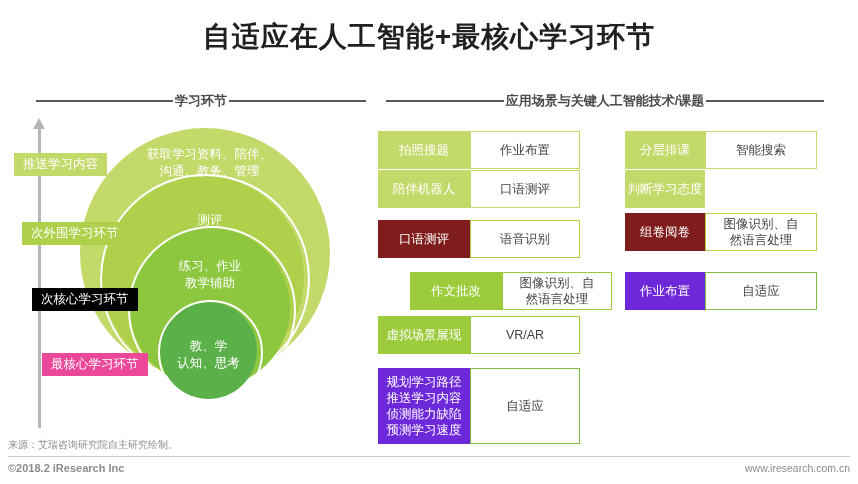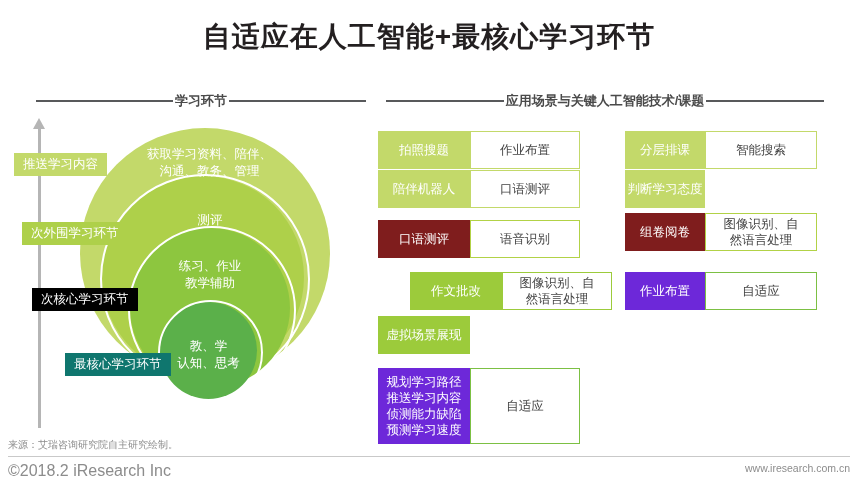--- a/index.html
+++ b/index.html
@@ -71,21 +71,21 @@
   
   .stage{
     position:absolute;height:23px;line-height:23px;
     color:#ffffff;font-size:12.5px;
     padding:0 9px;white-space:nowrap;
     box-sizing:border-box;
   }
   #st1{left:14px;top:153px;background:#c3d96a;}
   #st2{left:22px;top:222px;background:#aed04a;}
   #st3{left:32px;top:288px;background:#000000;}
-  #st4{left:42px;top:353px;background:#0f766e;margin-left:23px;}
+  #st4{left:42px;top:353px;background:#ec4899;}
 
   
   .grp{position:absolute;}
   .row{display:flex;align-items:stretch;}
   .row + .row{margin-top:1px;}
   .cellL{
     display:flex;align-items:center;justify-content:center;
     color:#ffffff;font-size:12.5px;line-height:16px;
     text-align:center;box-sizing:border-box;
     white-space:pre-line;
@@ -126,21 +126,21 @@
 
   
   .source{
     position:absolute;left:8px;top:438px;
     font-size:10px;color:#8c8c8c;
   }
   .divider{
     position:absolute;left:8px;top:456px;width:842px;
     height:0;border-top:1px solid #c9c9c9;
   }
-  .foot-l{position:absolute;left:8px;top:462px;font-size:16px;color:#8c8c8c;}
+  .foot-l{position:absolute;left:8px;top:462px;font-size:11px;color:#8c8c8c;font-weight:bold;}
   .foot-r{position:absolute;right:8px;top:462px;font-size:10.5px;color:#8c8c8c;}
 </style>
 </head>
 <body>
 
 <div id="root">
 
   <div class="title">自适应在人工智能+最核心学习环节</div>
 
   <div class="sec-head" id="sec-left">
@@ -200,20 +200,21 @@
     <div class="row">
       <div class="cellL s3" style="height:38px">作文批改</div>
       <div class="cellR b3" style="height:38px">图像识别、自
 然语言处理</div>
     </div>
   </div>
 
   <div class="grp mid" id="g-m4">
     <div class="row">
       <div class="cellL s3" style="height:38px">虚拟场景展现</div>
+      <div class="cellR b3" style="height:38px">VR/AR</div>
     </div>
   </div>
 
   <div class="grp mid" id="g-m5">
     <div class="row">
       <div class="cellL s4" style="height:76px">规划学习路径
 推送学习内容
 侦测能力缺陷
 预测学习速度</div>
       <div class="cellR b4" style="height:76px">自适应</div>

